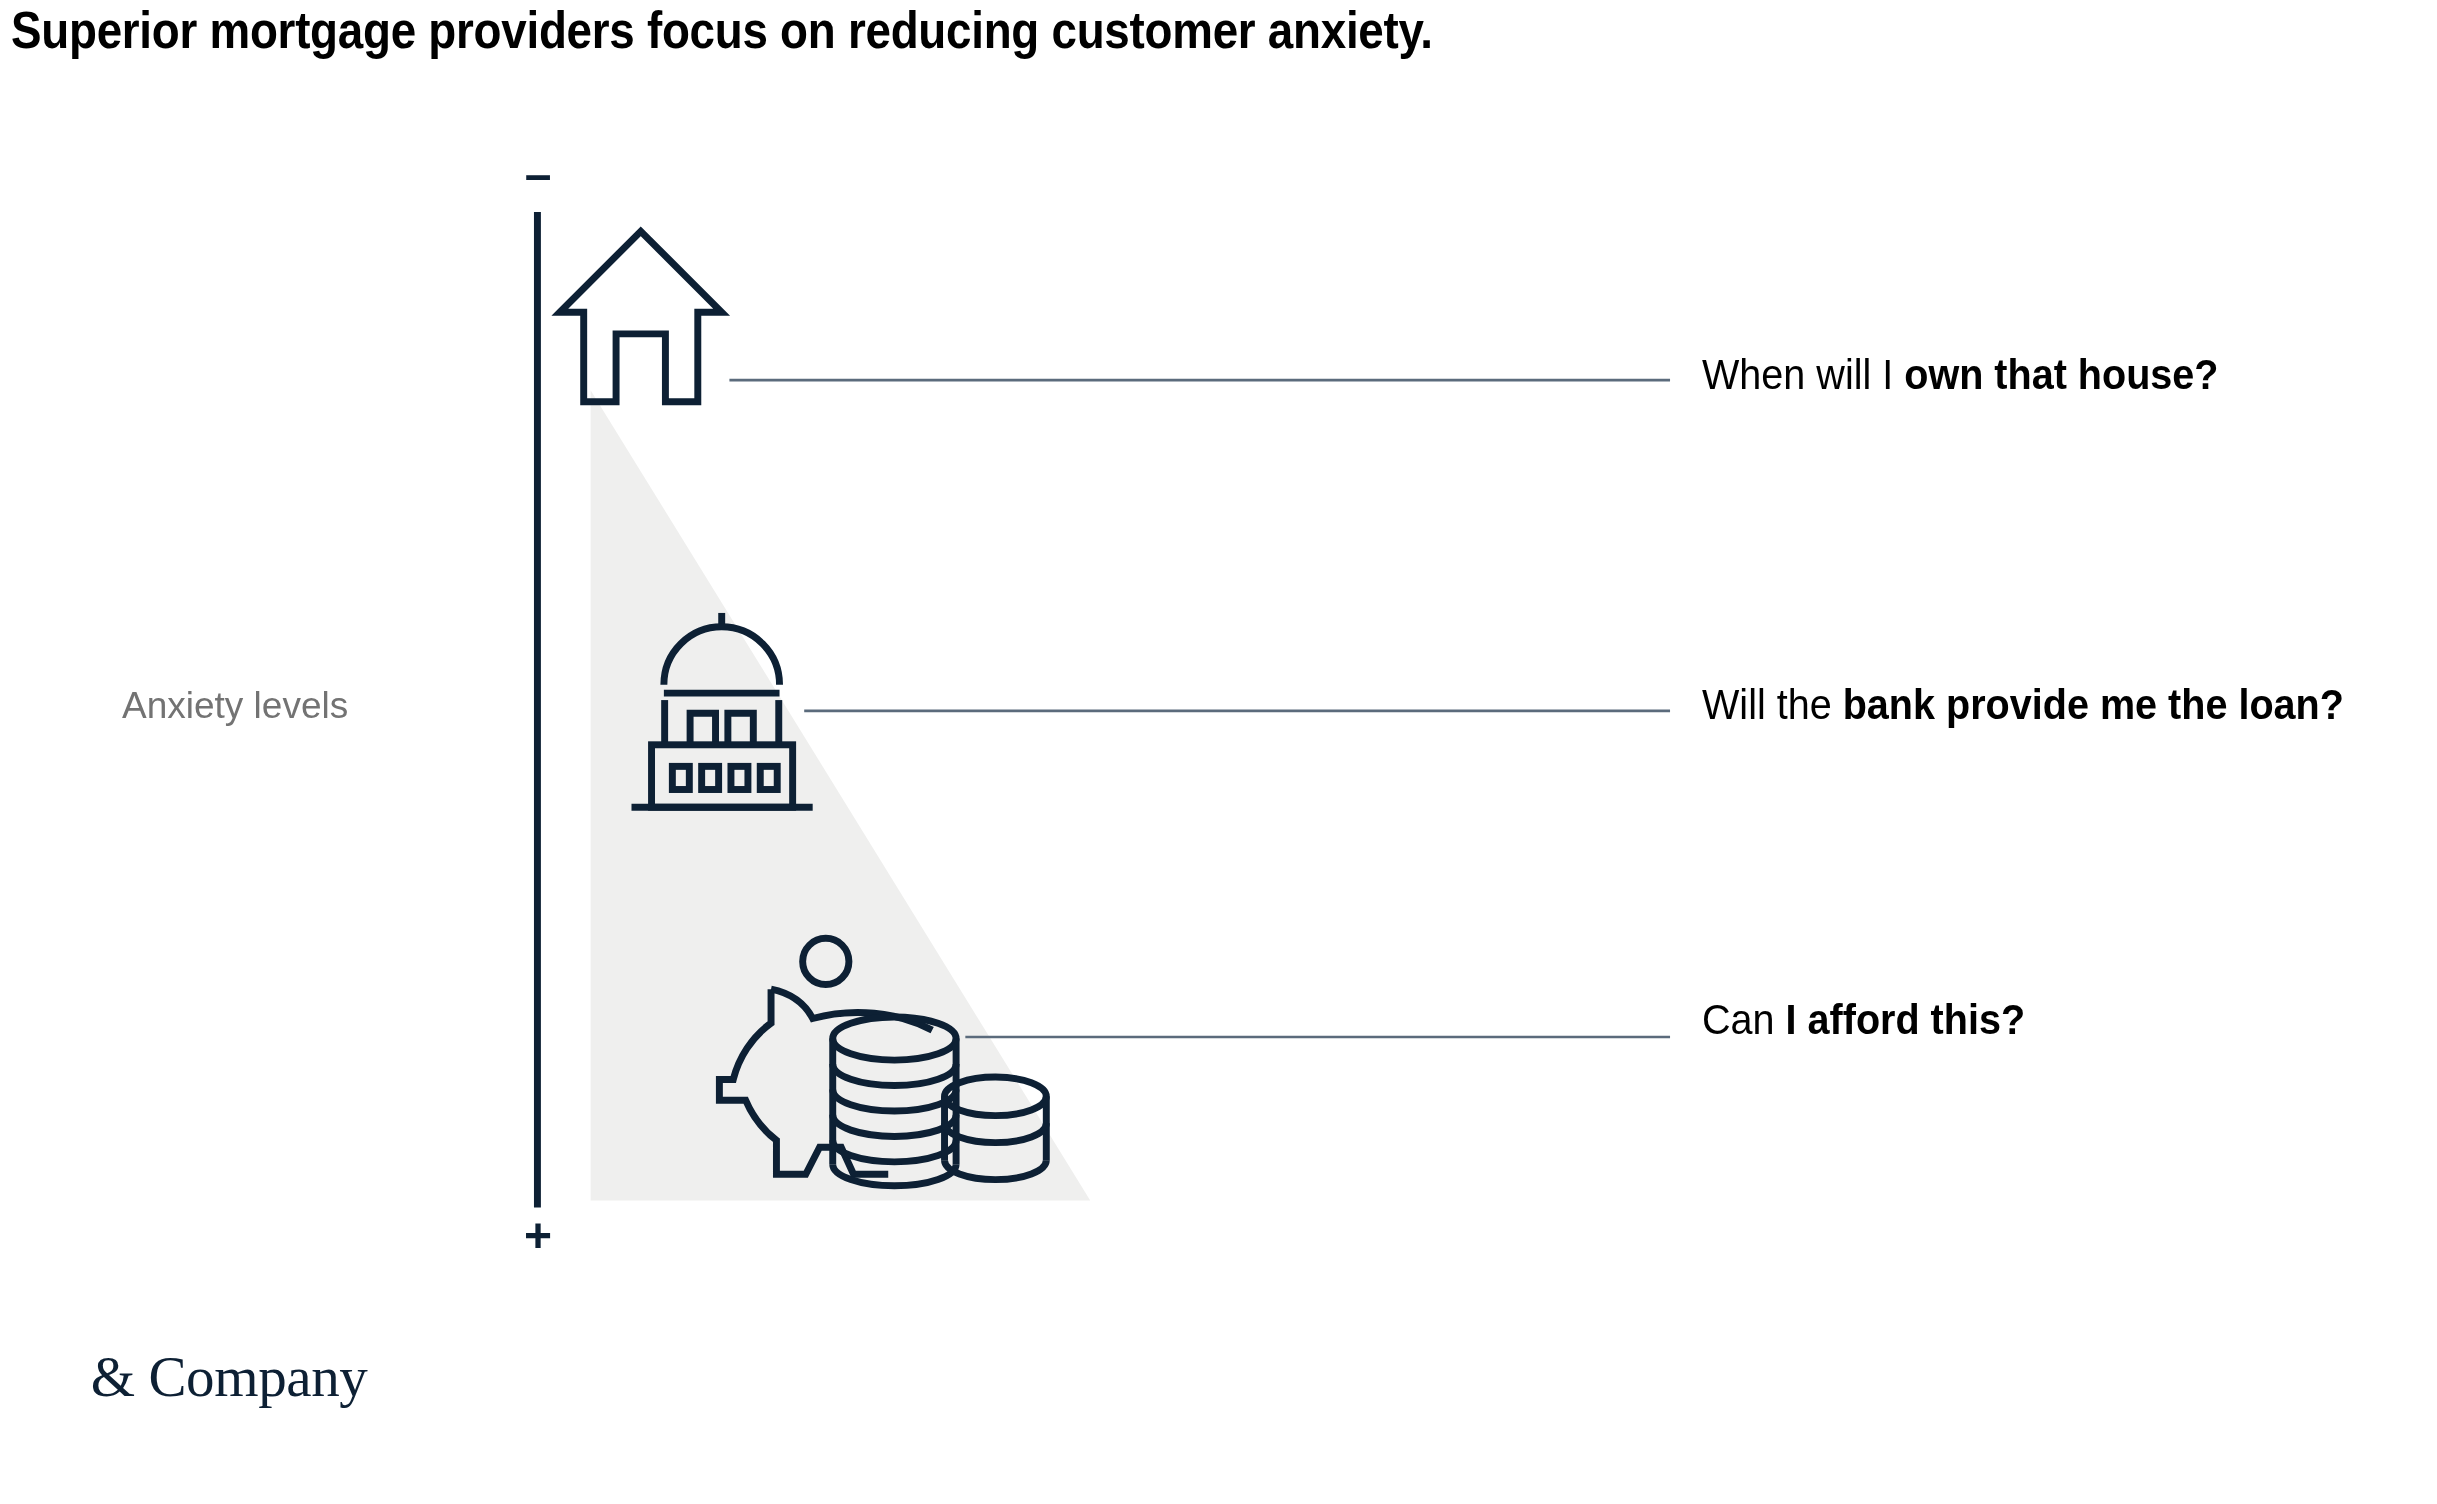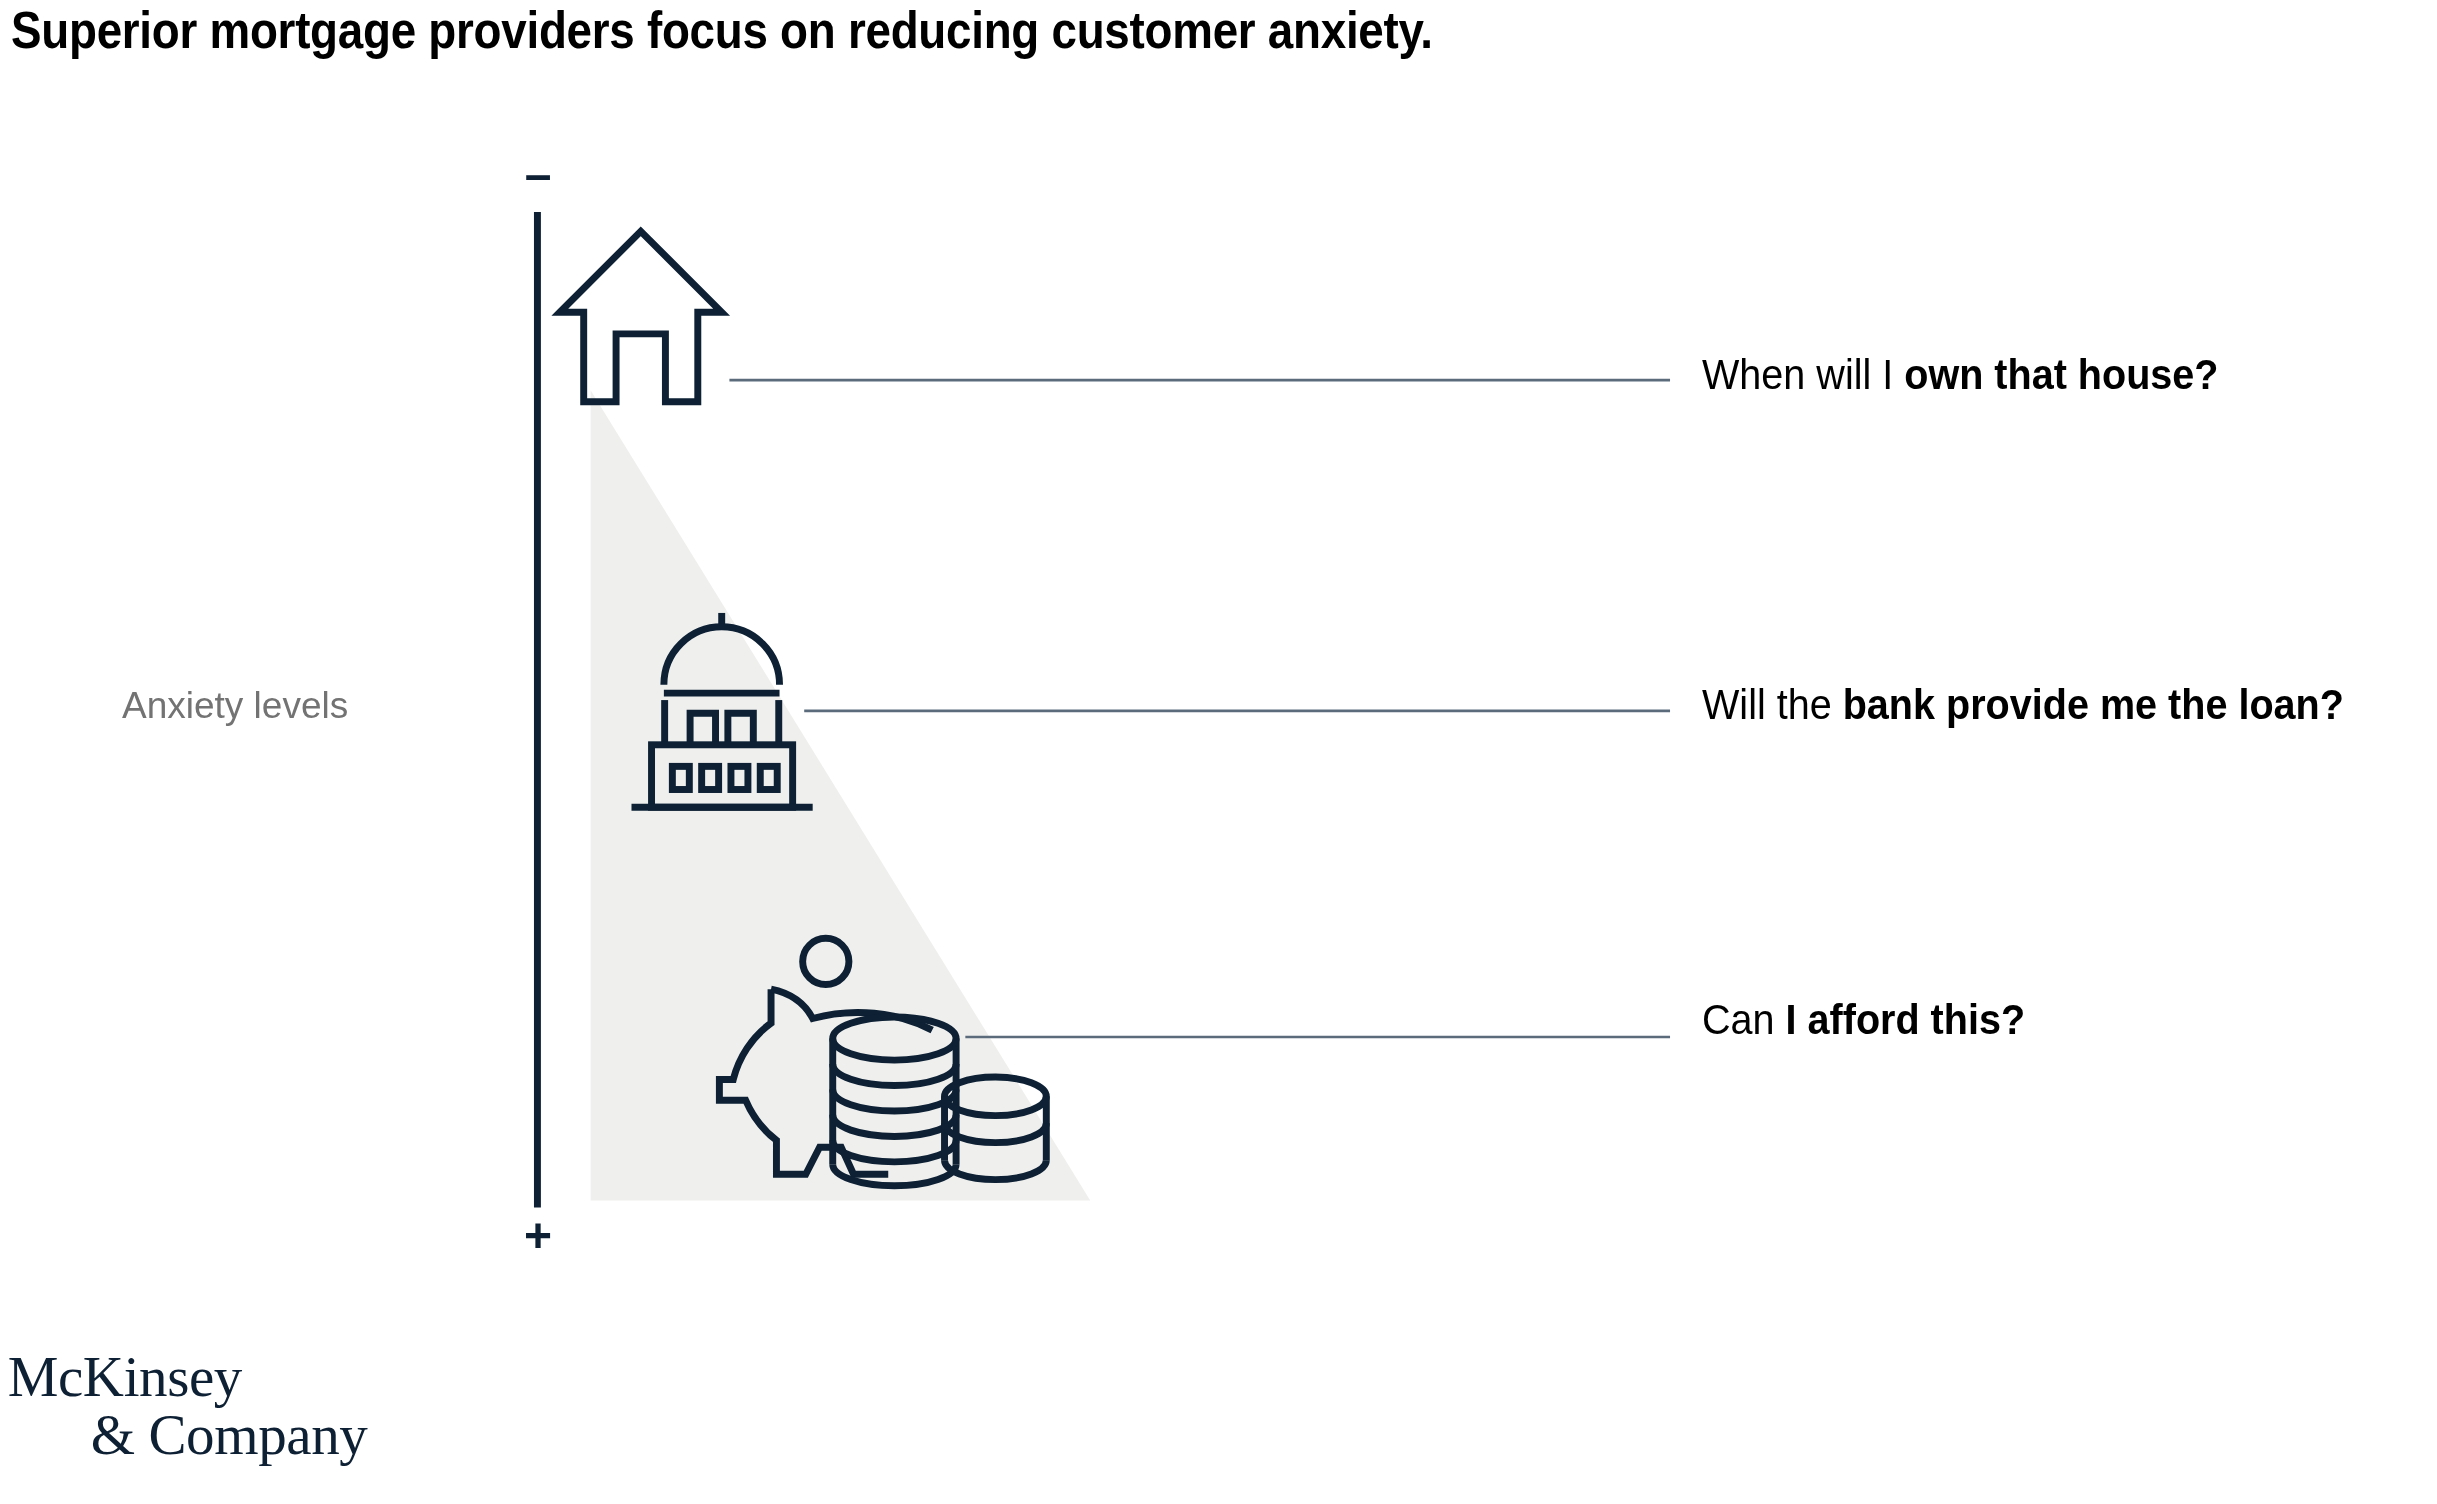--- a/index.html
+++ b/index.html
@@ -219,16 +219,15 @@
     <span class="lead">Will the </span><span class="emph">bank provide me the loan?</span>
   </div>
 
   <div class="callout" id="callout-3">
     <span class="lead">Can </span><span class="emph">I afford this?</span>
   </div>
 
 </div>
 
 <div id="brand-logo">
-  <span class="brand-line-1">McKinsey</span>
   <span class="brand-line-2">&amp; Company</span>
 </div>
 
 
 </body></html>

